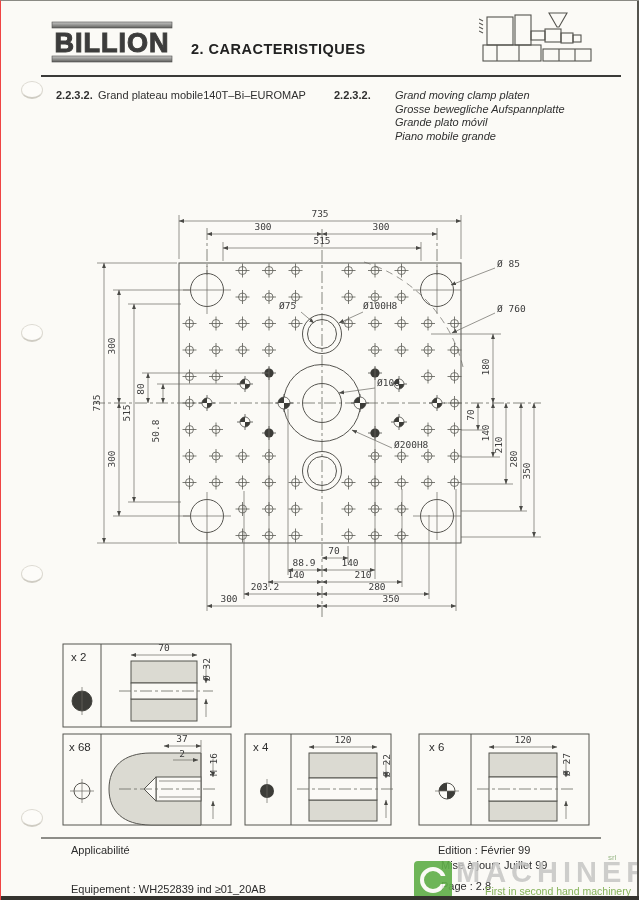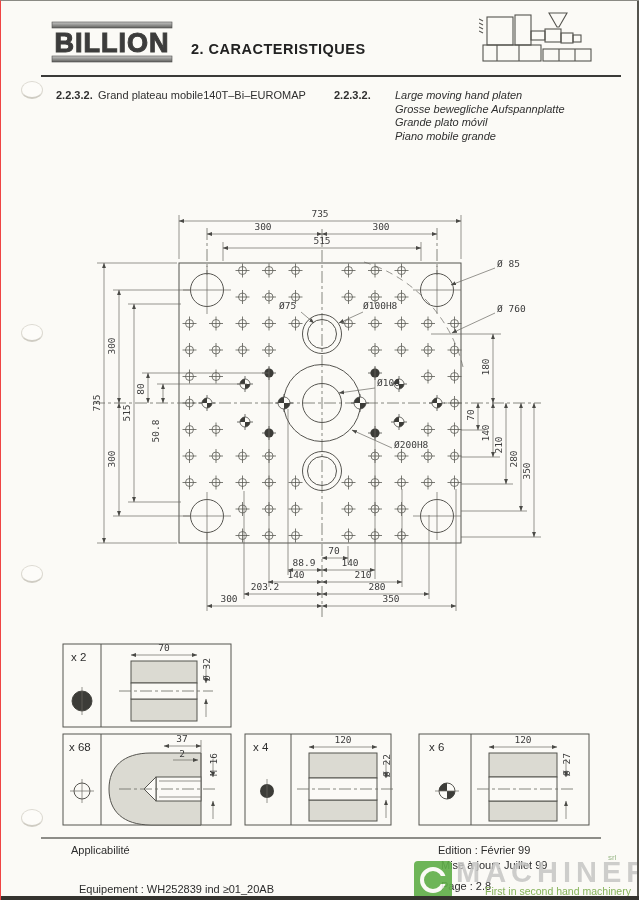--- a/index.html
+++ b/index.html
@@ -76,21 +76,21 @@
       <rect x="94" y="26" width="8" height="7"></rect>
     </g>
   </svg>
 
   <div class="hr-head"></div>
 
   <div class="sec sec-num" style="left:55px">2.2.3.2.</div>
   <div class="sec" style="left:97px">Grand plateau mobile140T–Bi–EUROMAP</div>
   <div class="sec sec-num" style="left:333px">2.2.3.2.</div>
   <div class="sec sec-tr" style="left:394px">
-    <div>Large moving hand platen</div>
+    <div>Grand moving clamp platen</div>
     <div>Grosse bewegliche Aufspannplatte</div>
     <div>Grande plato móvil</div>
     <div>Piano mobile grande</div>
   </div>
 
   <svg width="639" height="445" viewBox="0 190 639 445" style="position:absolute;left:0;top:190px">
     <defs>
       <marker id="arr" viewBox="0 0 10 10" refX="9" refY="5" markerWidth="8" markerHeight="8" orient="auto-start-reverse">
           <path d="M0,1.5 L9.5,5 L0,8.5 z" fill="#4a4a46"></path>
         </marker>
@@ -425,21 +425,21 @@
       <line x1="488" y1="746" x2="556" y2="746" class="thin" marker-start="url(#arr)" marker-end="url(#arr)"></line>
       <text x="522" y="742" text-anchor="middle">120</text>
       <line x1="565" y1="758" x2="565" y2="776" class="thin" marker-end="url(#arr)"></line>
       <line x1="565" y1="818" x2="565" y2="800" class="thin" marker-end="url(#arr)"></line>
       <text x="569" y="775" transform="rotate(-90 569 775)">Ø 27</text>
     </g>
   </svg>
 
   <div class="hr-foot"></div>
   <div class="foot" style="left:70px;top:842px">Applicabilité</div>
-  <div class="foot" style="left:78px;top:881px">Equipement : WH252839 ind ≥01_20AB</div>
+  <div class="foot" style="left:70px;top:881px">Equipement : WH252839 ind ≥01_20AB</div>
   <div class="foot" style="left:437px;top:842px">Edition : Février 99</div>
   <div class="foot" style="left:440px;top:857px">Mise à jour : Juillet 99</div>
   <div class="foot" style="left:440px;top:878px">Page : 2.8</div>
 
   <div class="wm-box">
     <svg width="38" height="38" viewBox="0 0 38 38">
       <circle cx="19" cy="19" r="11" fill="none" stroke="#fbfaf6" stroke-width="4"></circle>
       <rect x="19" y="15" width="19" height="8" fill="#5fae48"></rect>
     </svg>
   </div>

